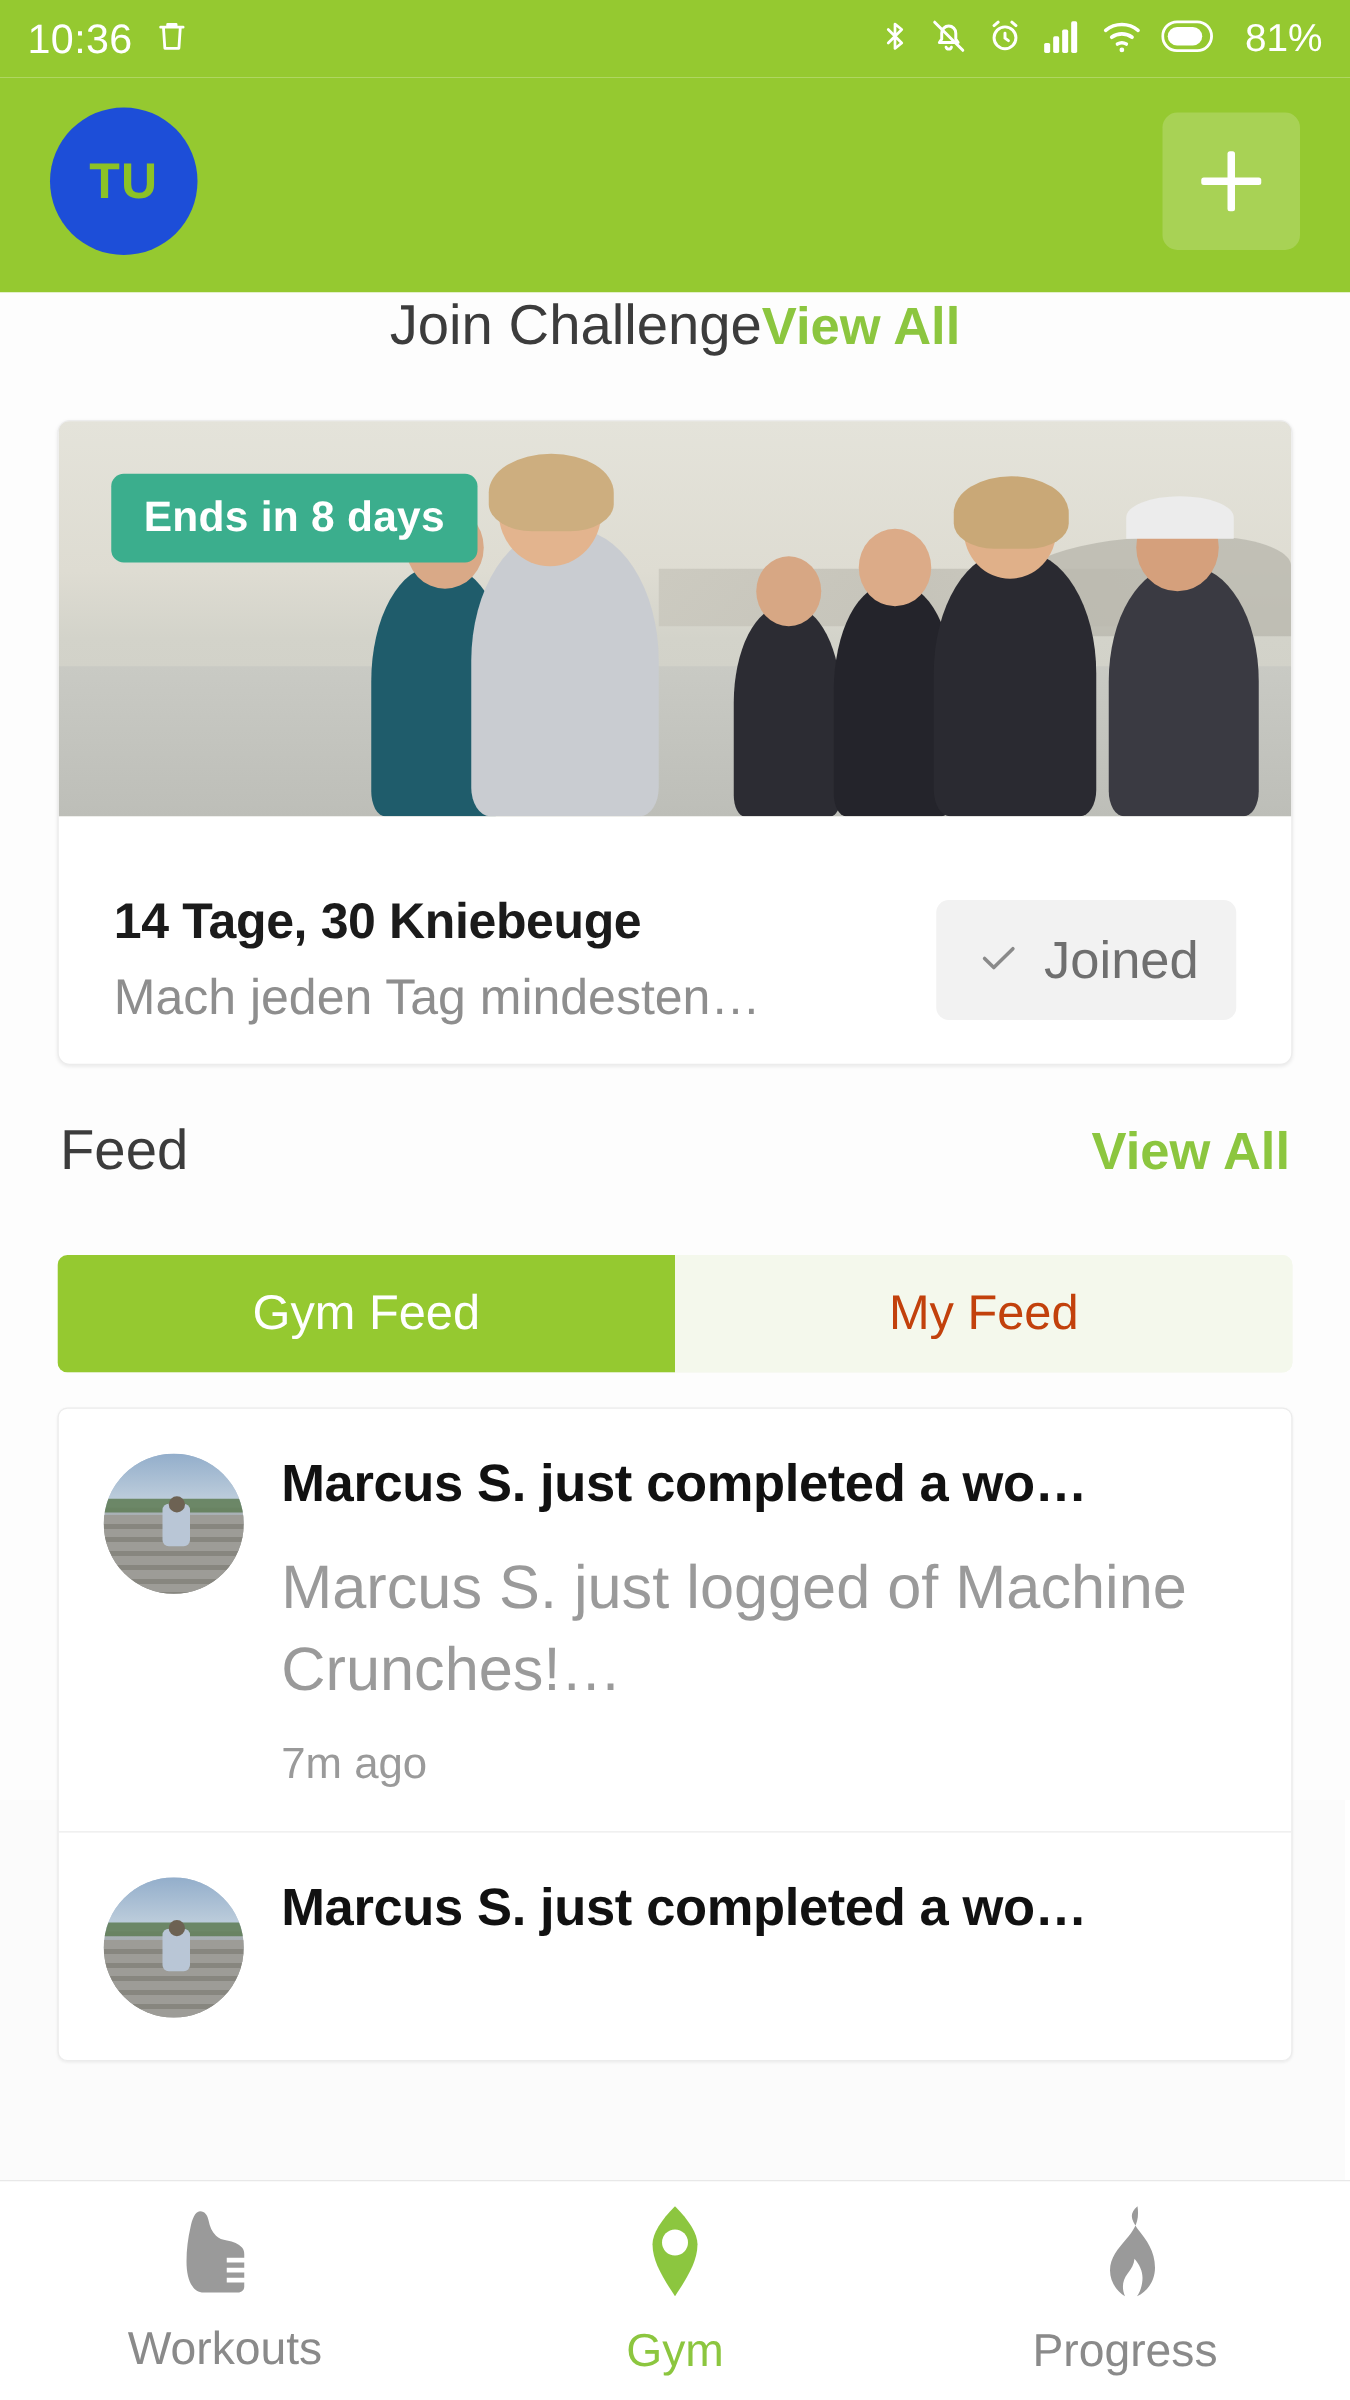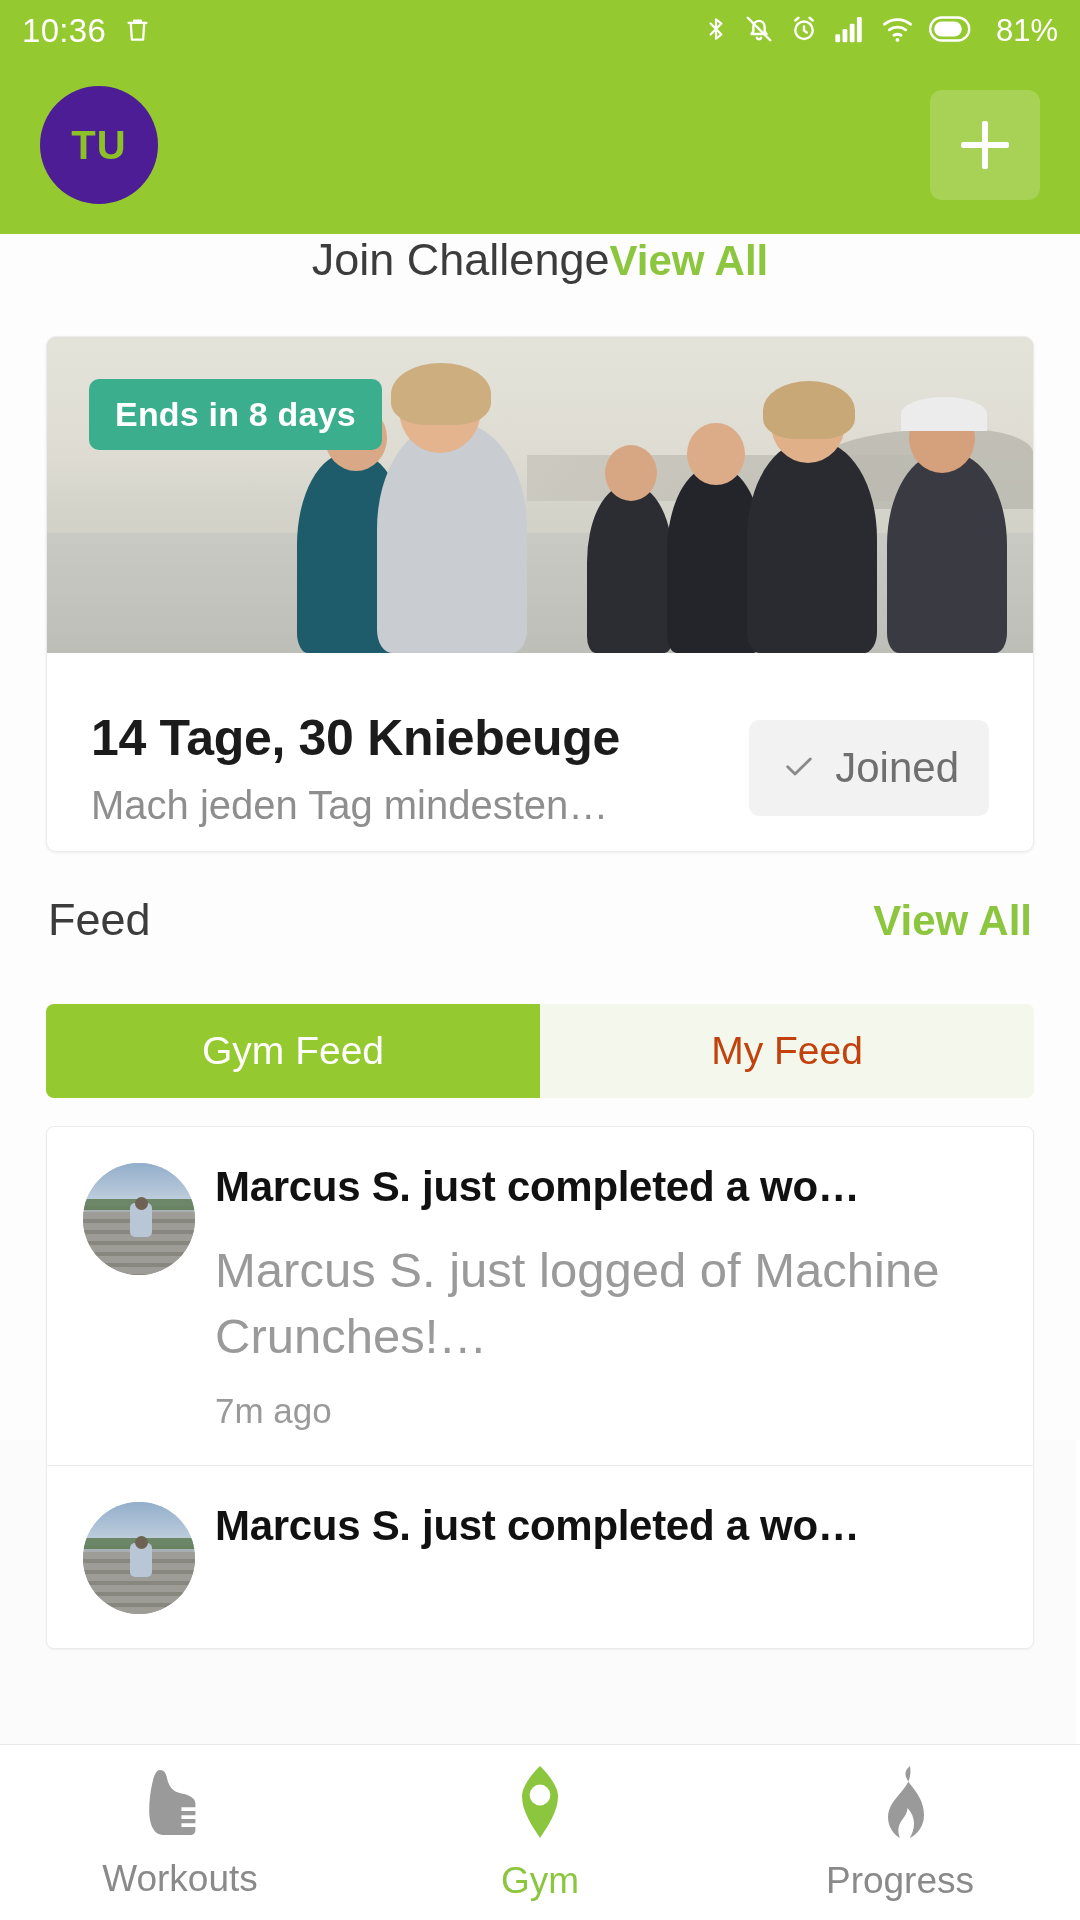--- a/index.html
+++ b/index.html
@@ -23,21 +23,21 @@
   .sb-battery-text { font-size:31px; margin-left:6px; }
   .ico { display:block; }
 
   
   .appheader {
     position:absolute; top:62px; left:0; width:1080px; height:172px;
     background:#95c930;
   }
   .avatar-circle {
     position:absolute; left:40px; top:24px; width:118px; height:118px;
-    border-radius:50%; background:#4c1d95;
+    border-radius:50%; background:#1d4ed8;
     display:flex; align-items:center; justify-content:center;
     color:#8cc226; font-size:40px; font-weight:700; letter-spacing:1px;
   }
   .add-btn {
     position:absolute; right:40px; top:28px; width:110px; height:110px;
     border-radius:12px; background:rgba(255,255,255,0.18);
     display:flex; align-items:center; justify-content:center;
   }
   .add-btn .plus-h { position:absolute; width:48px; height:6px; background:#fff; border-radius:2px; }
   .add-btn .plus-v { position:absolute; width:6px; height:48px; background:#fff; border-radius:2px; }
@@ -82,21 +82,21 @@
     position:absolute; left:42px; top:42px;
     background:#3bae8d; color:#ffffff;
     padding:16px 26px; border-radius:10px;
     font-size:34px; font-weight:700; letter-spacing:.2px;
   }
   .challenge-body {
     display:flex; align-items:center; justify-content:space-between;
     padding:30px 44px 0 44px; height:200px;
   }
   .ch-text { flex:1; padding-right:18px; }
-  .ch-title { font-size:50px; font-weight:700; color:#1b1b1b; letter-spacing:-.3px; }
+  .ch-title { font-size:40px; font-weight:700; color:#1b1b1b; letter-spacing:-.3px; }
   .ch-sub { font-size:40px; color:#8e8e8e; margin-top:16px; font-weight:400;
             white-space:nowrap; overflow:hidden; }
   .joined-btn {
     display:flex; align-items:center; gap:16px;
     background:#f2f2f2; border-radius:10px;
     padding:24px 30px; flex-shrink:0;
   }
   .joined-label { font-size:42px; color:#6f6f6f; font-weight:400; }
 
   
@@ -110,21 +110,21 @@
     border-radius:8px; overflow:hidden; background:#f4f8ec;
   }
   .tab { flex:1; display:flex; align-items:center; justify-content:center;
          font-size:39px; }
   .tab.active { background:#95c930; color:#ffffff; }
   .tab.inactive { background:#f4f8ec; color:#c2410c; }
 
   .feed-list { margin:28px 46px 0 46px; background:#ffffff;
                border:1px solid #ececec; border-radius:8px; overflow:hidden;
                box-shadow:0 1px 2px rgba(0,0,0,0.05); }
-  .feed-item { display:flex; padding:36px 36px 34px 36px; gap:20px; }
+  .feed-item { display:flex; padding:36px 36px 34px 36px; gap:30px; }
   .feed-item + .feed-item { border-top:1px solid #ececec; }
   .fi-avatar { width:112px; height:112px; border-radius:50%; flex-shrink:0;
                overflow:hidden; position:relative;
                background:linear-gradient(to bottom,#9fb6cf 0%,#b8c8d8 30%,#9a9a95 55%,#8b8b86 100%); }
   .fa-sky { position:absolute; left:0; right:0; top:0; height:38%;
             background:linear-gradient(to bottom,#93aecb,#c4d2de); }
   .fa-tree { position:absolute; left:0; right:0; top:32%; height:10%;
              background:#5d7a52; opacity:.85; }
   .fa-dock { position:absolute; left:0; right:0; bottom:0; height:56%;
              background:repeating-linear-gradient(to bottom,#9d9c97 0px,#9d9c97 7px,#87867f 7px,#87867f 11px); }

